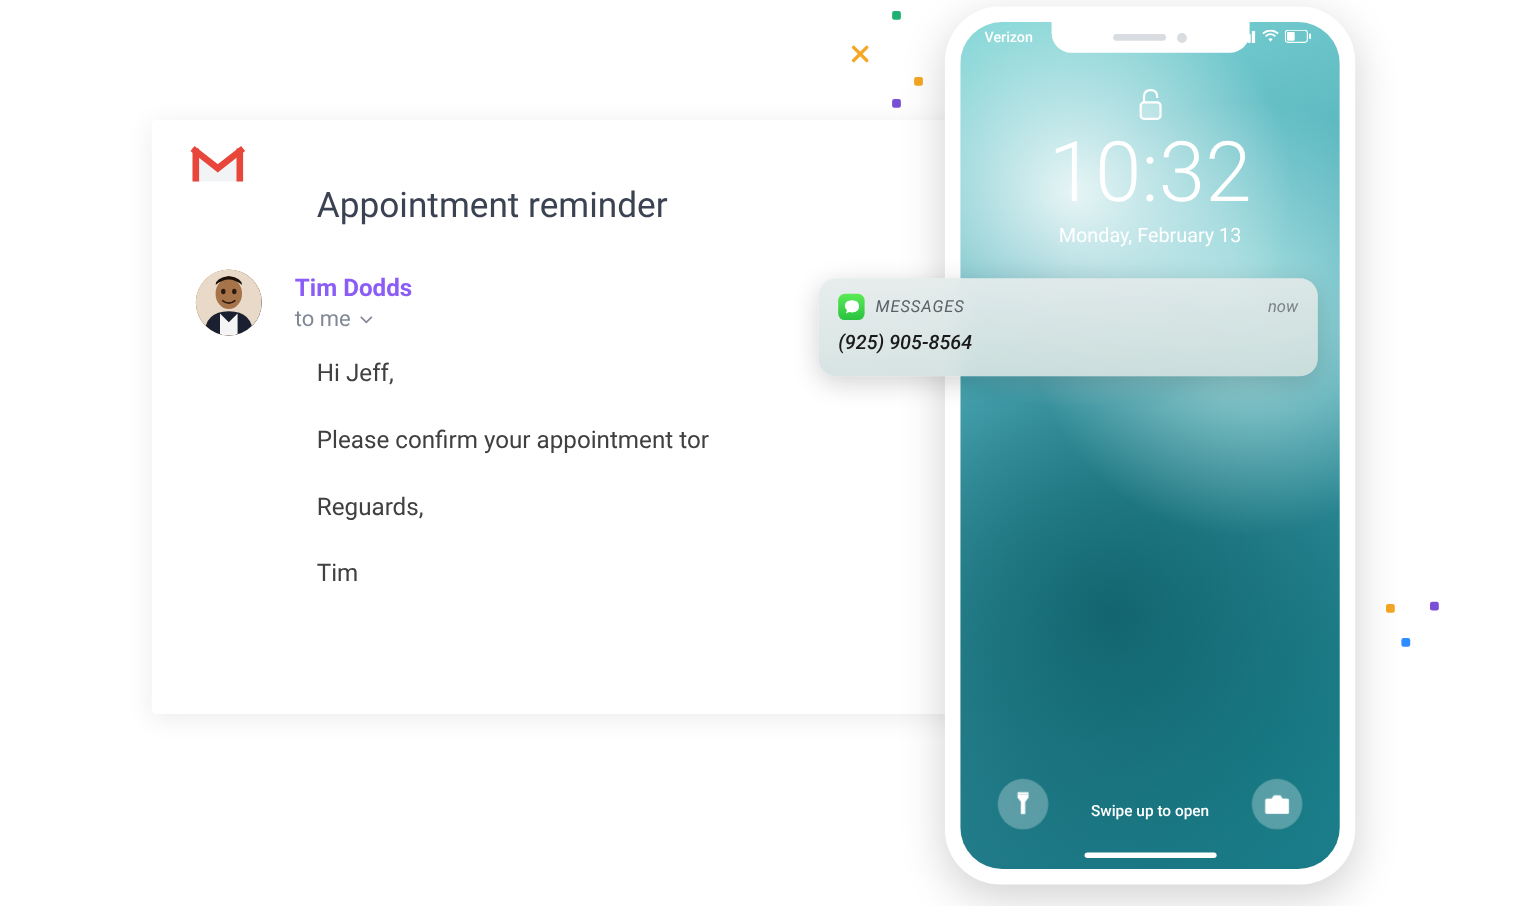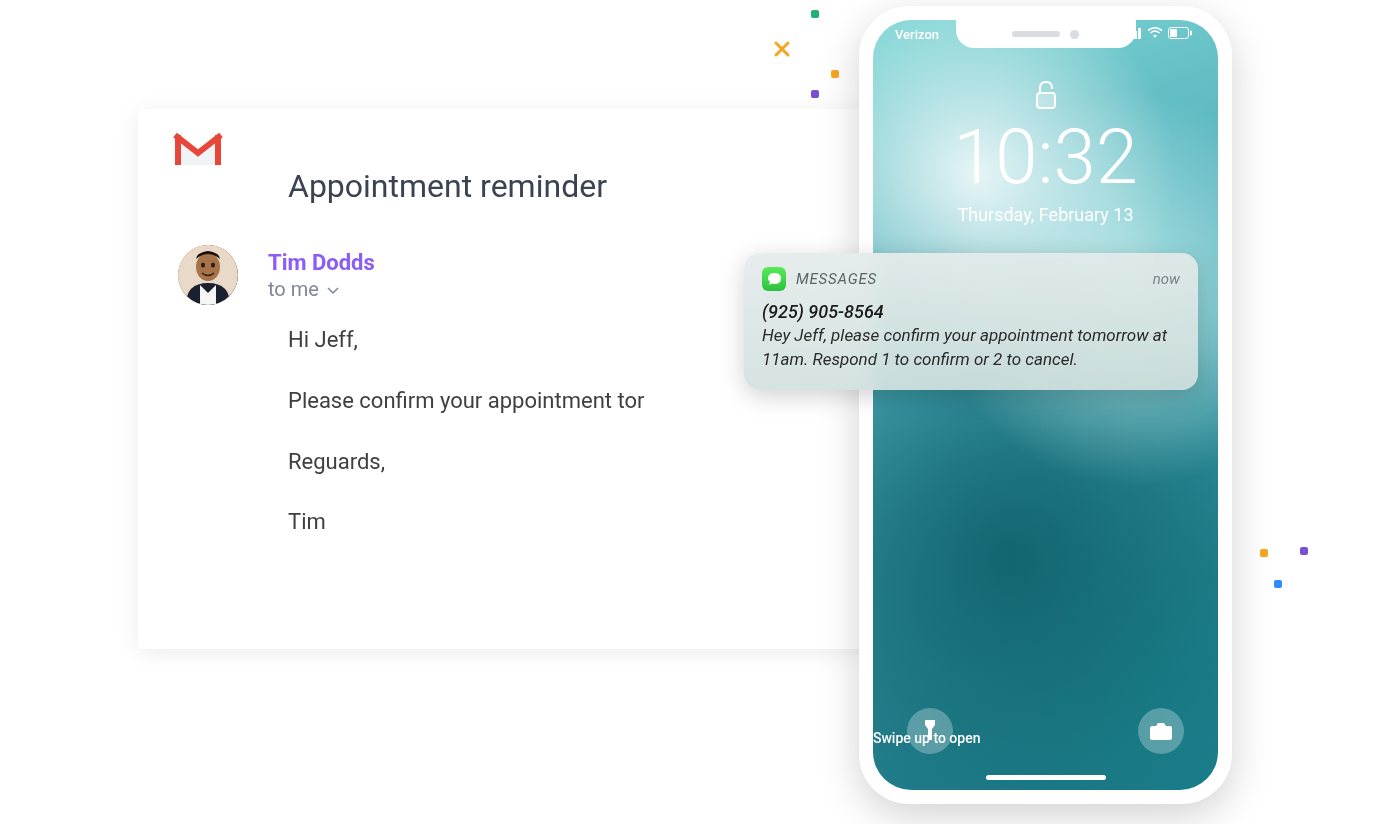--- a/index.html
+++ b/index.html
@@ -214,20 +214,21 @@
       width: 46px; height:46px;
       border-radius: 50%;
       background: rgba(255,255,255,0.28);
       backdrop-filter: blur(4px);
       display:flex; align-items:center; justify-content:center;
     }
     .swipe-text {
       position: absolute;
       bottom: 44px;
       width: 100%;
+      text-align:center;
       font-size: 14px;
       font-weight: 500;
     }
     .home-indicator {
       position: absolute;
       bottom: 10px;
       left: 50%;
       transform: translateX(-50%);
       width: 120px; height:5px;
       background:#fff;
@@ -469,21 +470,21 @@
     </div>
 
     <span class="lock-icon">
       <svg width="22" height="30" viewBox="0 0 22 30" fill="none" stroke="#fff" stroke-width="2">
         <rect x="2" y="13" width="18" height="15" rx="3" fill="rgba(255,255,255,0.25)"></rect>
         <path d="M5 13 L5 8 Q5 2 11 2 Q17 2 17 8 L17 9"></path>
       </svg>
     </span>
 
     <div class="clock">10:32</div>
-    <div class="date">Thursday, February 13</div>
+    <div class="date">Monday, February 13</div>
 
     <div class="bottom-controls">
       <div class="ctrl-btn">
         <svg width="18" height="22" viewBox="0 0 18 22" fill="#fff">
             <path d="M4 2 L14 2 L14 5 L11 9 L11 20 L7 20 L7 9 L4 5 Z"></path>
             <rect x="4" y="0" width="10" height="2"></rect>
           </svg>
       </div>
       <div class="ctrl-btn">
         <svg width="22" height="18" viewBox="0 0 22 18" fill="#fff">
@@ -503,14 +504,13 @@
       <span class="msg-icon">
         <svg width="15" height="14" viewBox="0 0 15 14">
             <path d="M7.5 1 Q14 1 14 6.5 Q14 12 7.5 12 Q6 12 5 11.6 L2 13 L3 10 Q1 8.5 1 6.5 Q1 1 7.5 1 Z" fill="#fff"></path>
           </svg>
       </span>
       <span class="notif-app-name">MESSAGES</span>
     </div>
     <span class="notif-time">now</span>
   </div>
   <div class="notif-title">(925) 905-8564</div>
-  <div class="notif-body">Hey Jeff, please confirm your appointment tomorrow at 11am. Respond 1 to confirm or 2 to cancel.</div>
 </div>
 
 </body></html>

